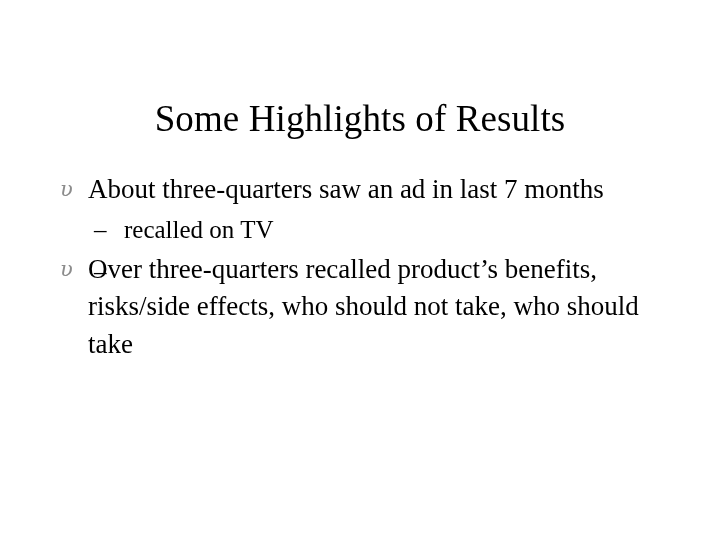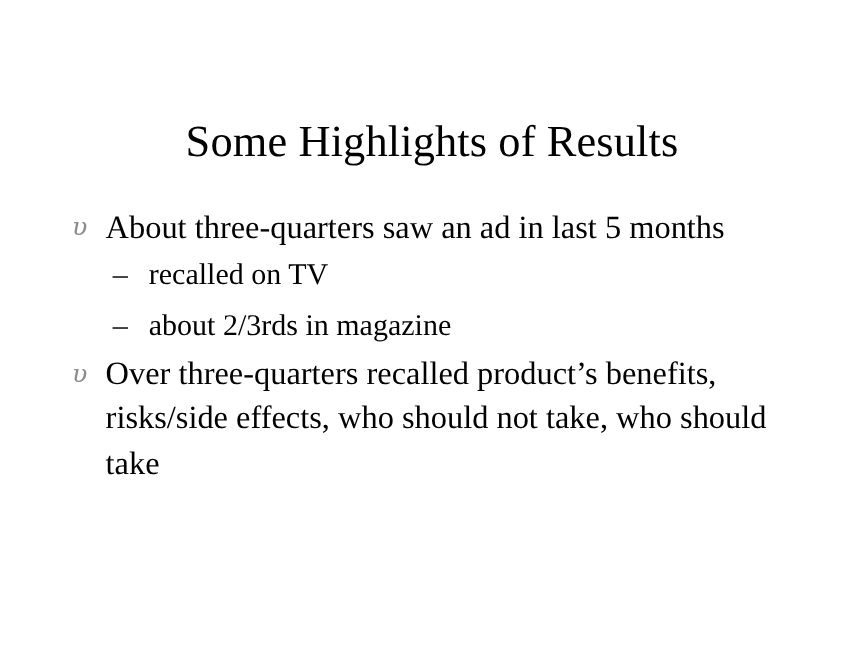--- a/index.html
+++ b/index.html
@@ -93,31 +93,30 @@
 <body>
 
 <div class="slide">
 
   <div class="slide-title">Some Highlights of Results</div>
 
   <div class="body-block">
 
     <div class="bullet-l1">
       <span class="marker-l1">υ</span>
-      <span class="bullet-text">About three-quarters saw an ad in last 5 months</span>
+      <span class="bullet-text">About three-quarters saw an ad in last 7 months</span>
     </div>
 
     <div class="sub-list">
       <div class="bullet-l2">
         <span class="marker-l2">–</span>
         <span class="bullet-text">recalled on TV</span>
       </div>
       <div class="bullet-l2">
         <span class="marker-l2">–</span>
-        <span class="bullet-text">about 2/3rds in magazine</span>
       </div>
     </div>
 
     <div class="bullet-l1">
       <span class="marker-l1">υ</span>
       <span class="bullet-text">Over three-quarters recalled product’s benefits, risks/side effects, who should not take, who should take</span>
     </div>
 
   </div>
 </div>

